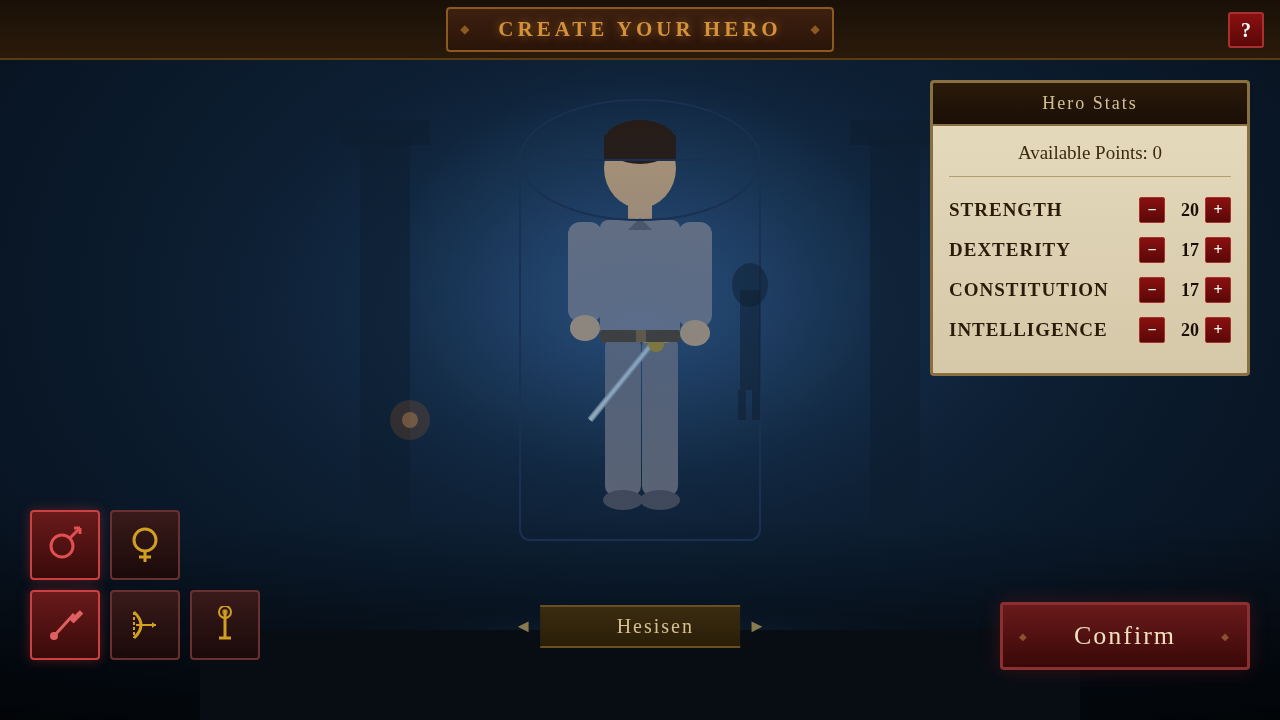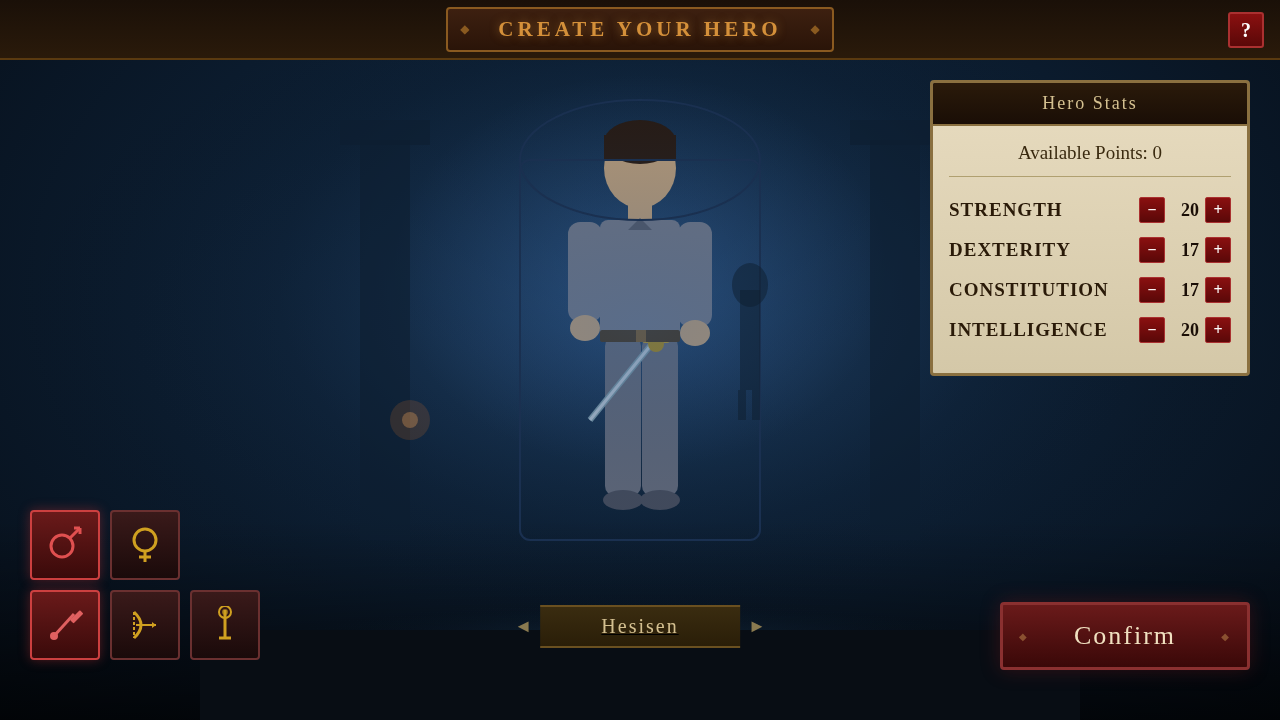--- a/index.html
+++ b/index.html
@@ -151,24 +151,23 @@
     #name-plate-arrow-left, #name-plate-arrow-right {
       color: #8a7a50;
       font-size: 18px;
       padding: 0 8px;
     }
 
     #name-plate-bg {
       background: linear-gradient(to bottom, #3a2c10, #2a1e08);
       border-top: 2px solid #6a5020;
       border-bottom: 2px solid #6a5020;
-      padding: 8px 28px;
+      padding: 8px 46px;
       min-width: 200px;
-      text-align: center;
-      text-decoration: underline;
+      text-align: right;
     }
 
     #hero-name {
       color: #d4c090;
       font-size: 20px;
       letter-spacing: 2px;
     }
 
     
     #left-panel {

